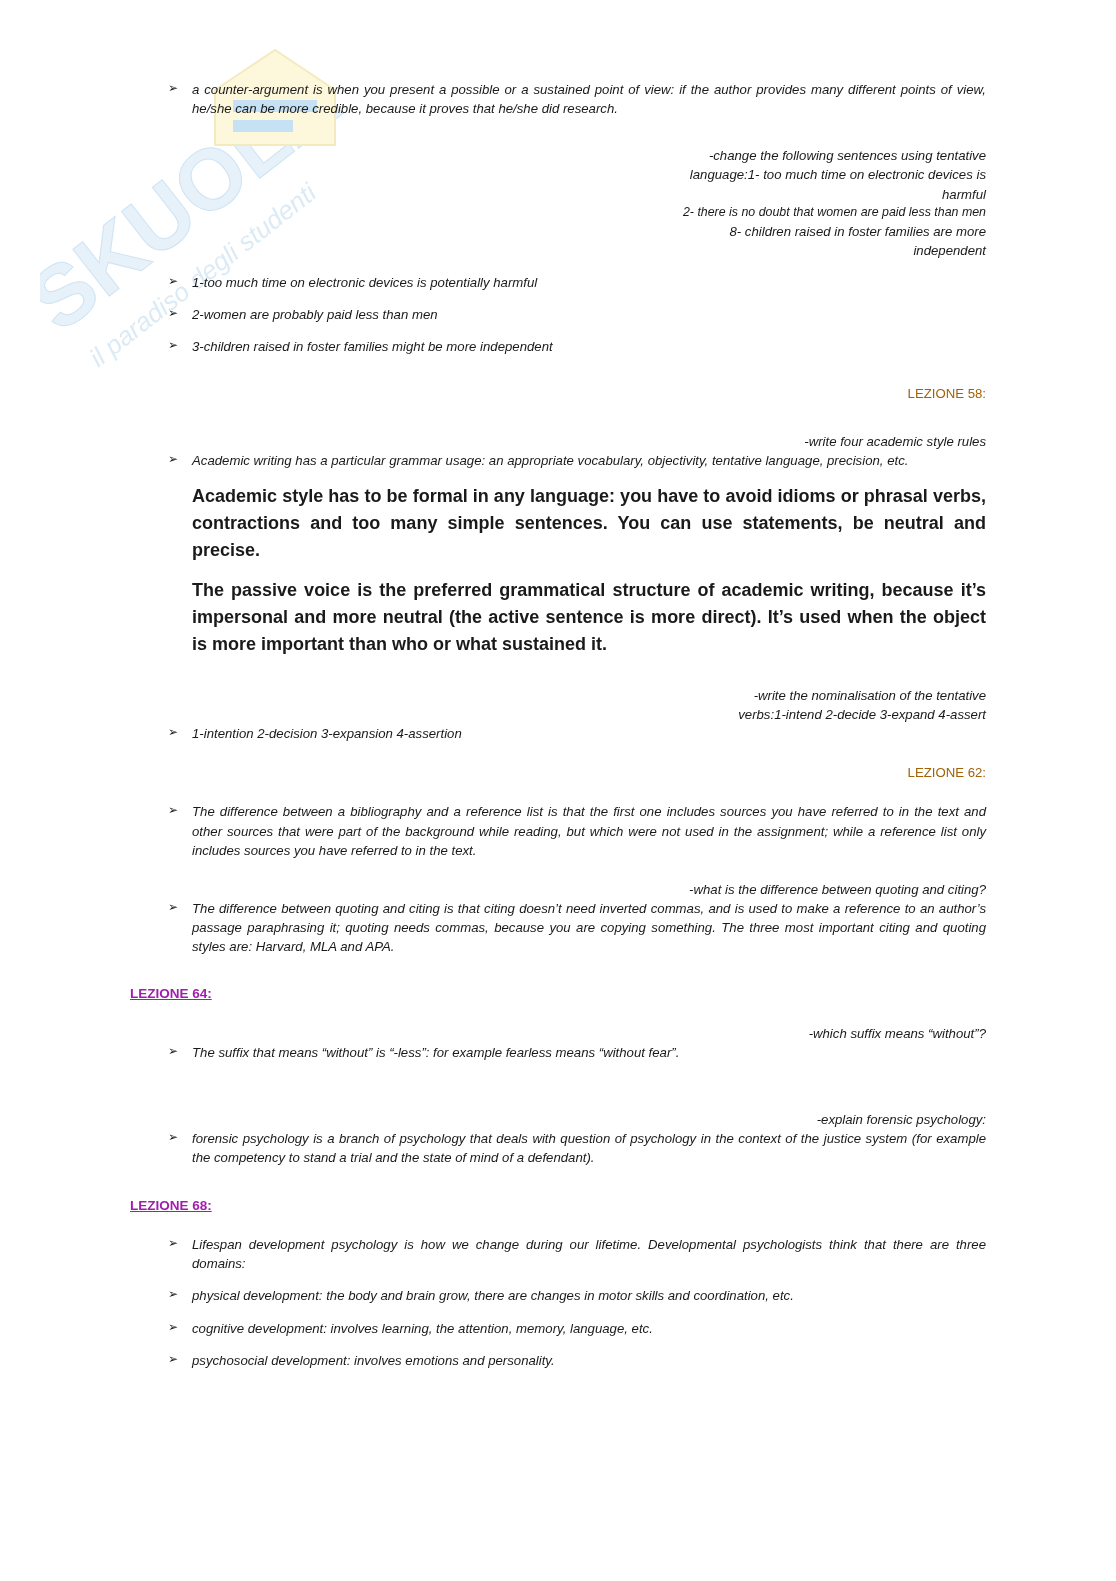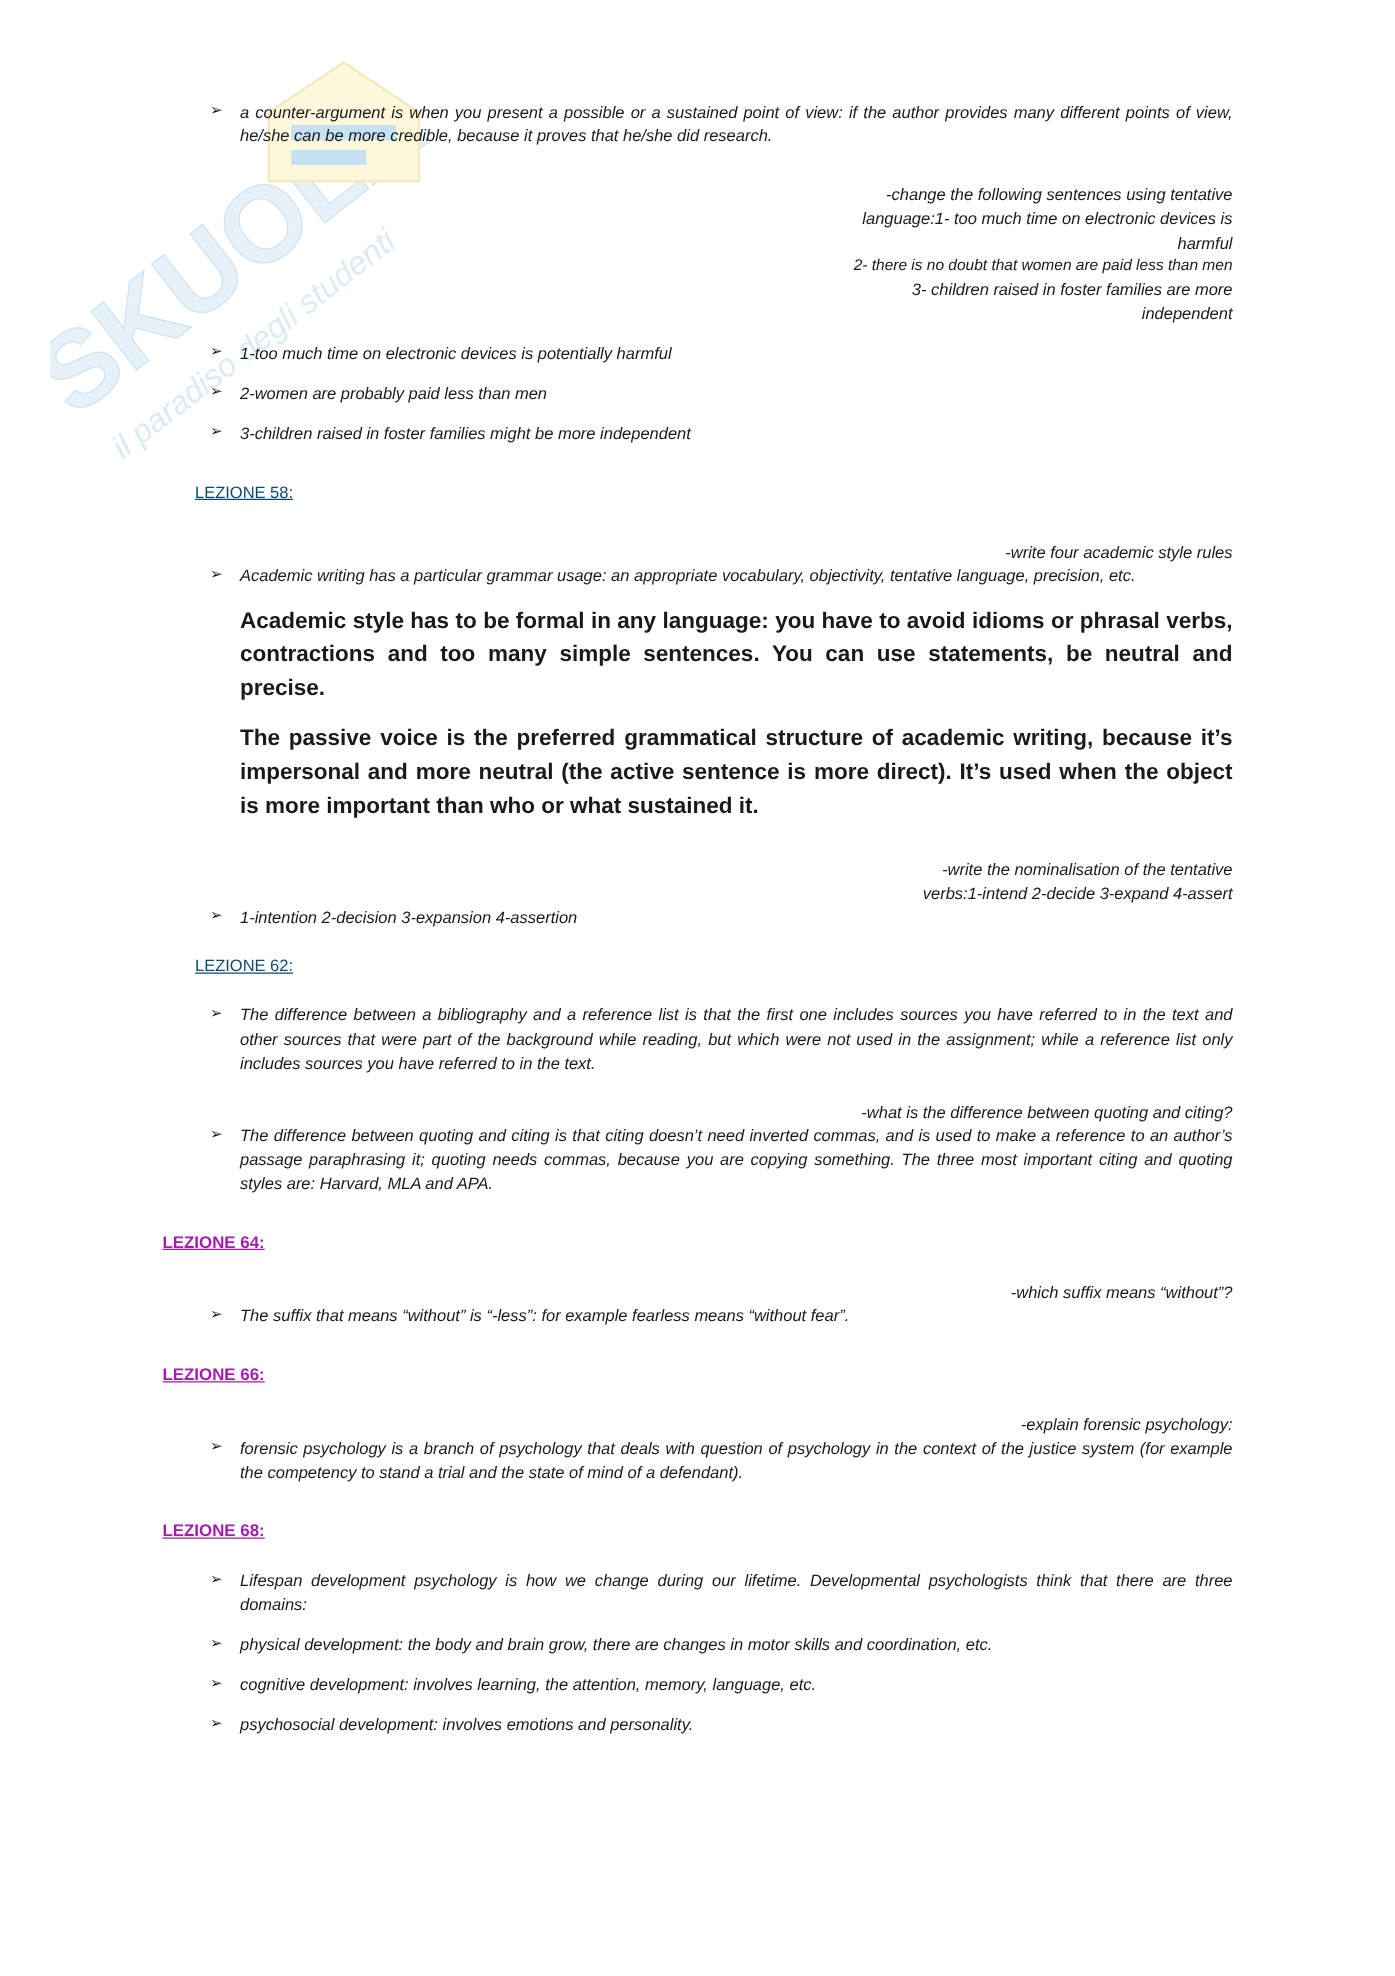--- a/index.html
+++ b/index.html
@@ -56,25 +56,25 @@
     margin: 0;
   }
   .block {
     margin: 0 0 0 26px;
     text-align: right;
   }
   .spacer-sm { height: 13px; }
   .spacer-md { height: 20px; }
   .spacer-lg { height: 28px; }
   .lezione-green {
-    color: #0c4a6e;
+    color: #a16207;
     font-weight: normal;
-    text-decoration: underline;
     margin: 0 0 0 26px;
     font-size: 13.2px;
+    text-align: right;
   }
   .lezione-bold {
     color: #a21caf;
     font-weight: bold;
     text-decoration: underline;
     margin: 0;
     font-size: 13.5px;
   }
   .bold-para {
     font-weight: bold;
@@ -113,21 +113,21 @@
       <p class="justify">a counter-argument is when you present a possible or a sustained point of view: if the author provides many different points of view, he/she can be more credible, because it proves that he/she did research.</p>
     </div>
 
     <div class="spacer-lg"></div>
 
     <div class="block">
       <p class="ital">-change the following sentences using tentative</p>
       <p class="ital">language:1- too much time on electronic devices is</p>
       <p class="ital">harmful</p>
       <p class="ital small-num">2- there is no doubt that women are paid less than men</p>
-      <p class="ital">3- children raised in foster families are more</p>
+      <p class="ital">8- children raised in foster families are more</p>
       <p class="ital">independent</p>
     </div>
 
     <div class="spacer-sm"></div>
 
     <div class="bul">
       <span class="marker">➢</span>
       <p>1-too much time on electronic devices is potentially harmful</p>
     </div>
     <div class="spacer-sm"></div>
@@ -209,21 +209,20 @@
       <p class="ital">-which suffix means “without”?</p>
     </div>
 
     <div class="bul">
       <span class="marker">➢</span>
       <p>The suffix that means “without” is “-less”: for example fearless means “without fear”.</p>
     </div>
 
     <div class="spacer-lg"></div>
 
-    <p class="lezione-bold">LEZIONE 66:</p>
 
     <div class="spacer-md"></div>
 
     <div class="block">
       <p class="ital">-explain forensic psychology:</p>
     </div>
 
     <div class="bul">
       <span class="marker">➢</span>
       <p class="justify">forensic psychology is a branch of psychology that deals with question of psychology in the context of the justice system (for example the competency to stand a trial and the state of mind of a defendant).</p>

